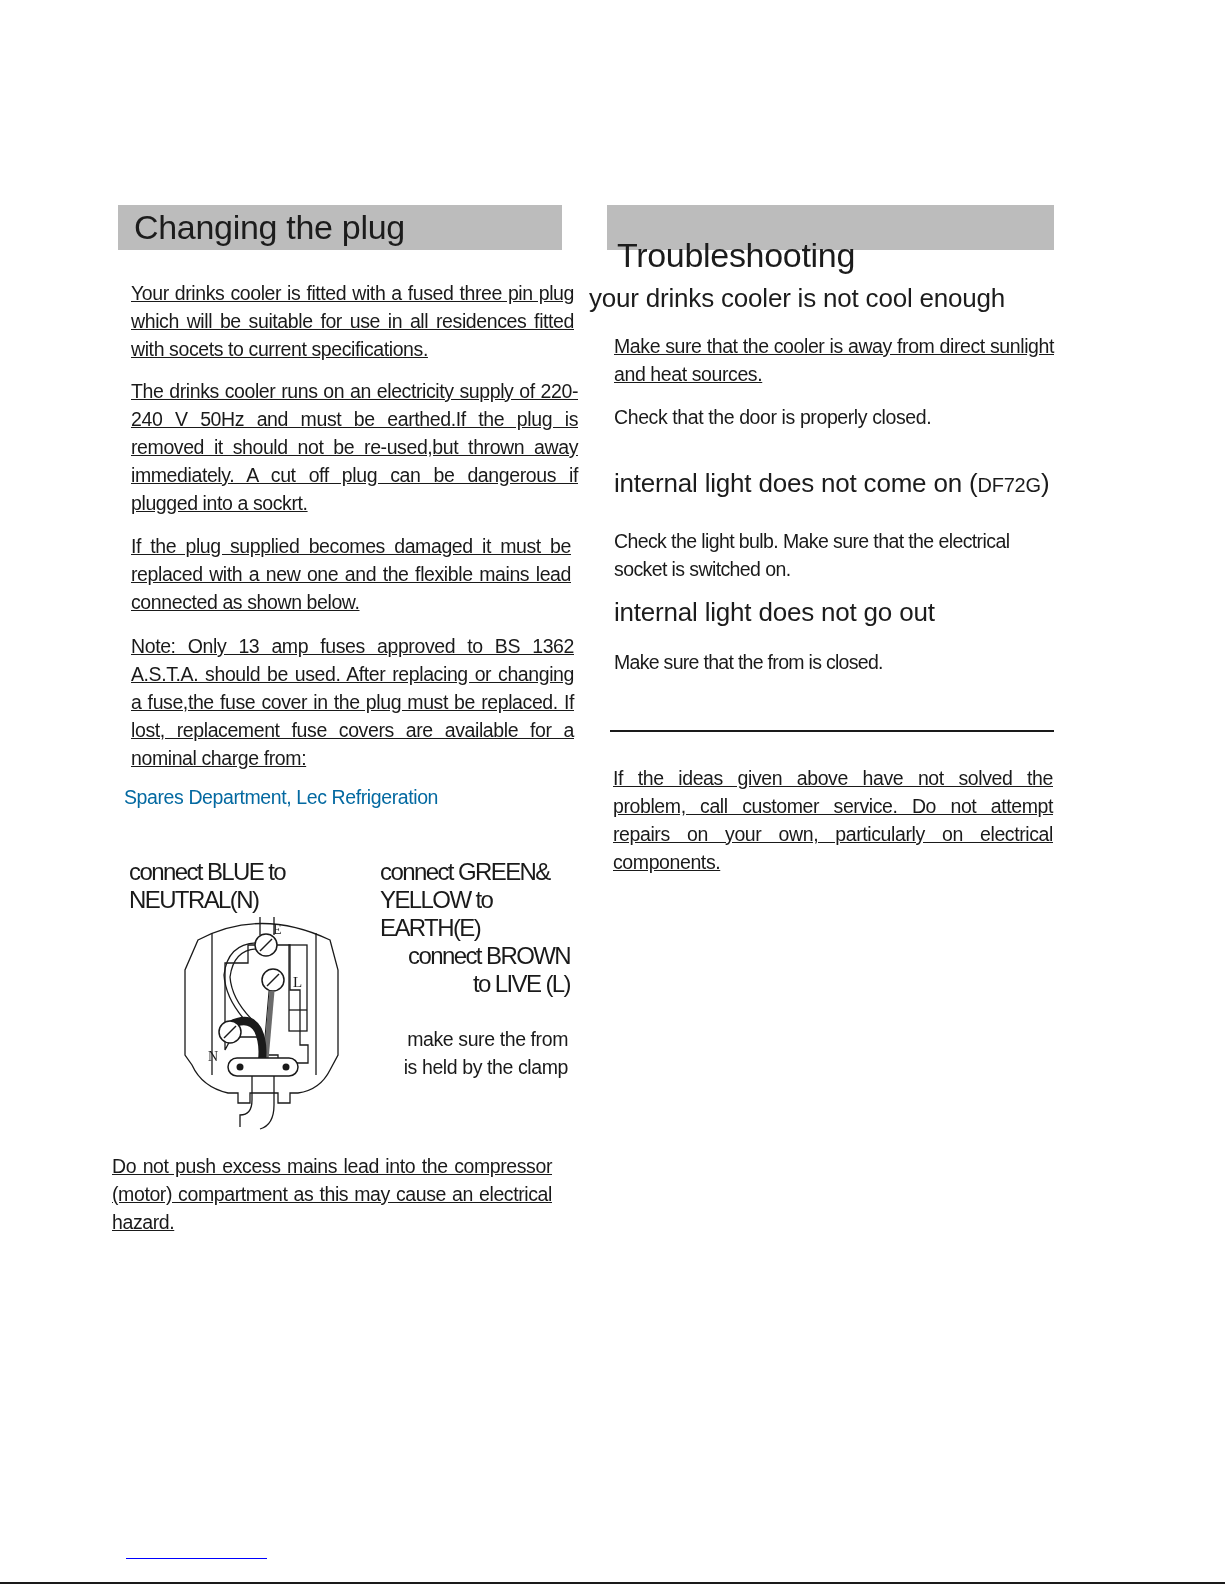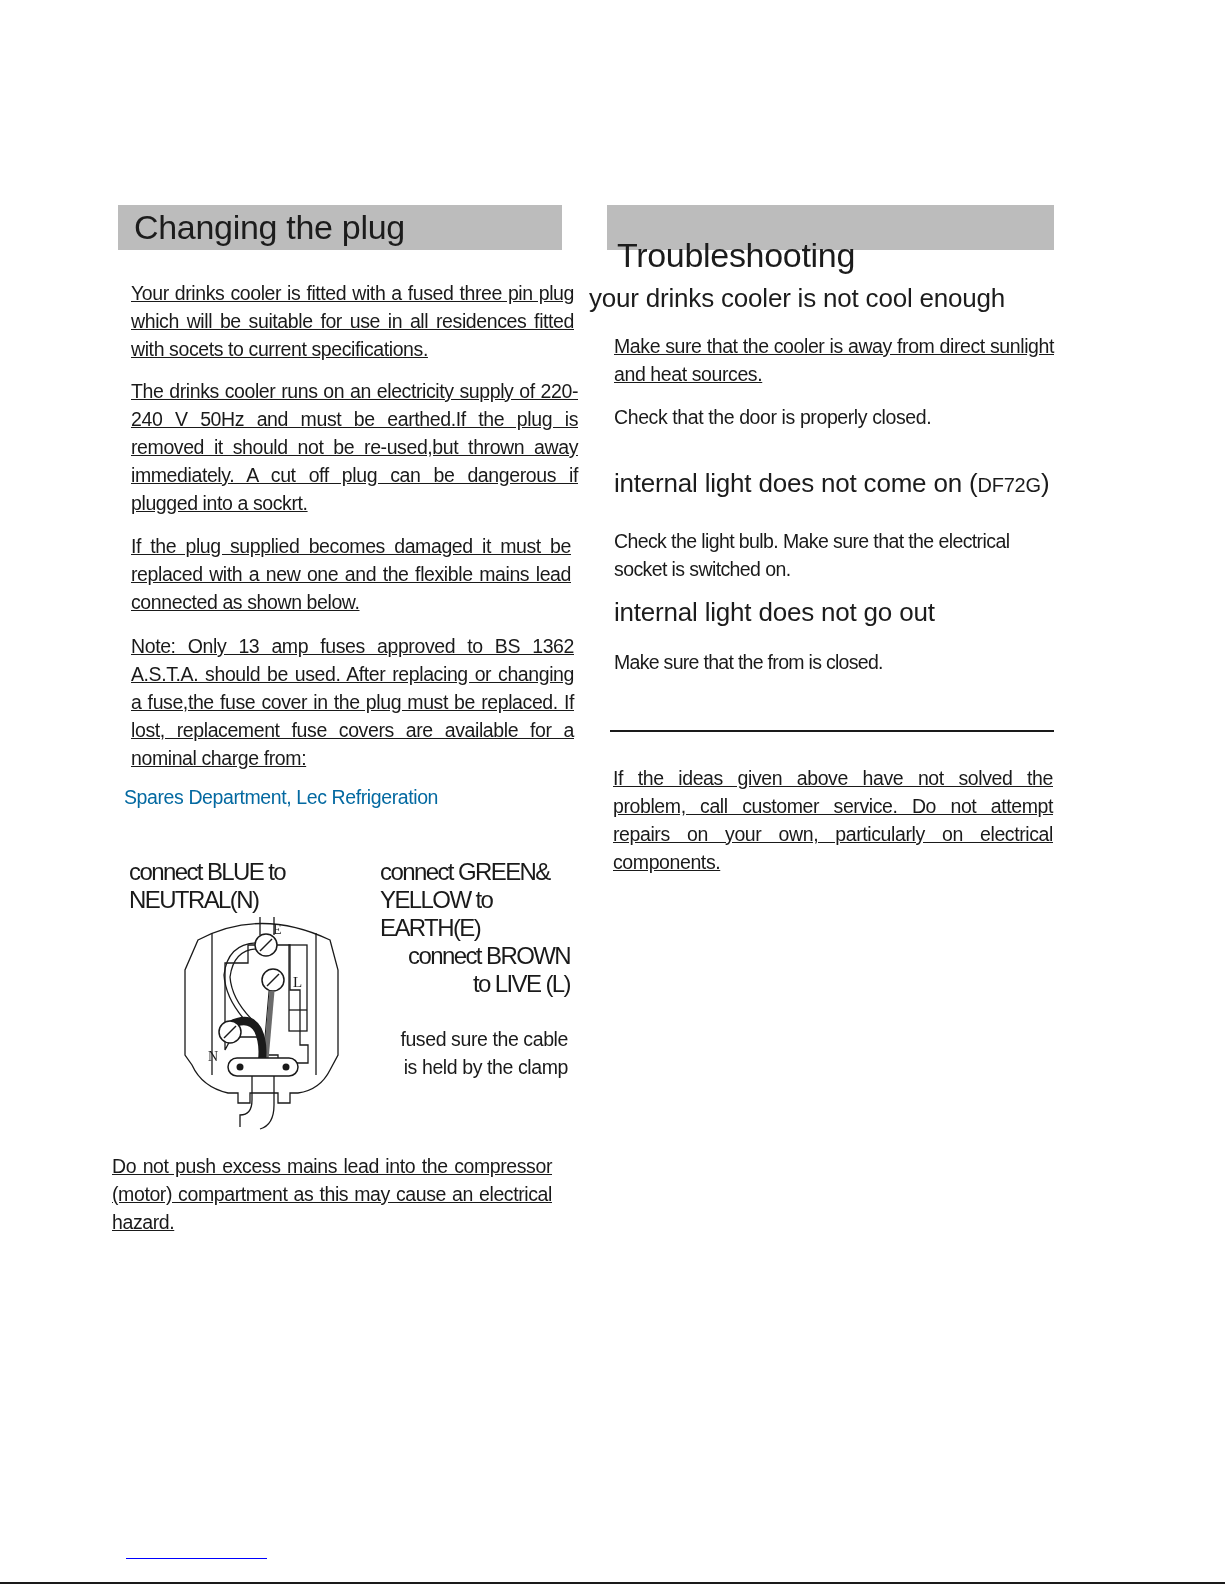--- a/index.html
+++ b/index.html
@@ -33,21 +33,21 @@
 </div>
 <div class="cond" style="left:380px; top:858px; width:193px; text-align:left;">
   <div>connect GREEN&amp;</div>
   <div>YELLOW to EARTH(E)</div>
 </div>
 <div class="cond" style="left:400px; top:942px; width:170px; text-align:right;">
   <div>connect BROWN</div>
   <div>to LIVE (L)</div>
 </div>
 <div class="para" style="left:380px; top:1025px; width:188px; text-align:right;">
-  <div>fused sure the cable</div>
+  <div>make sure the from</div>
   <div>is held by the clamp</div>
 </div>
 
 <svg style="position:absolute; left:180px; top:915px;" width="165" height="215" viewBox="0 0 165 215">
   <g fill="none" stroke="#1a1a1a" stroke-width="1.3">
 
     <path d="M18,25 Q80,-8 150,25 L158,55 L158,140 L150,155 Q140,175 118,178 L110,178 L110,188 L98,188 L98,178 L70,178 L70,188 L58,188 L58,178 L48,178 Q22,172 12,150 L5,140 L5,55 Z"></path>
 
     <path d="M32,18 L32,160"></path>
     <path d="M136,18 L136,160"></path>

